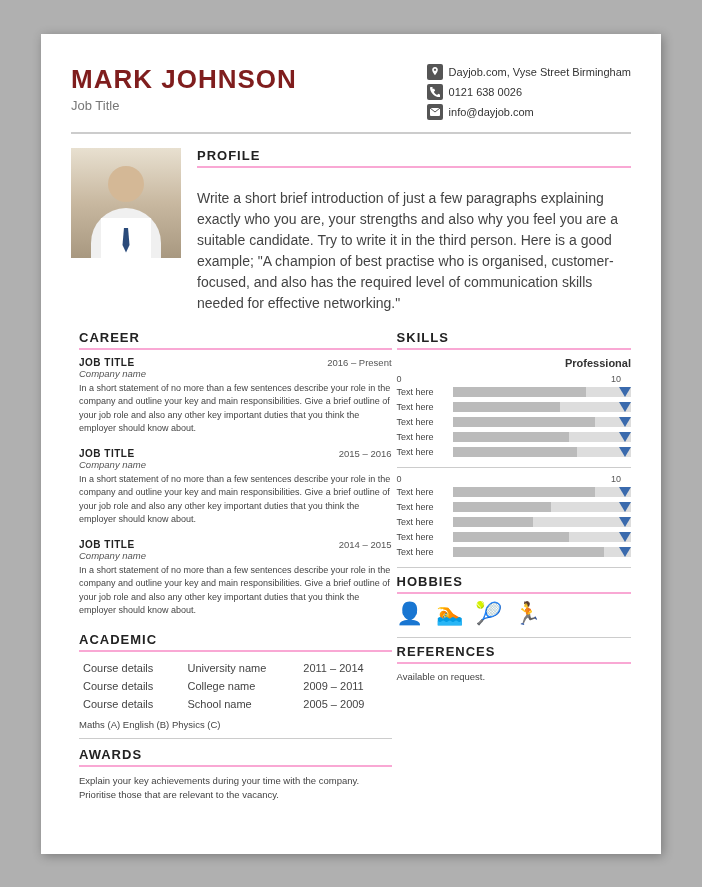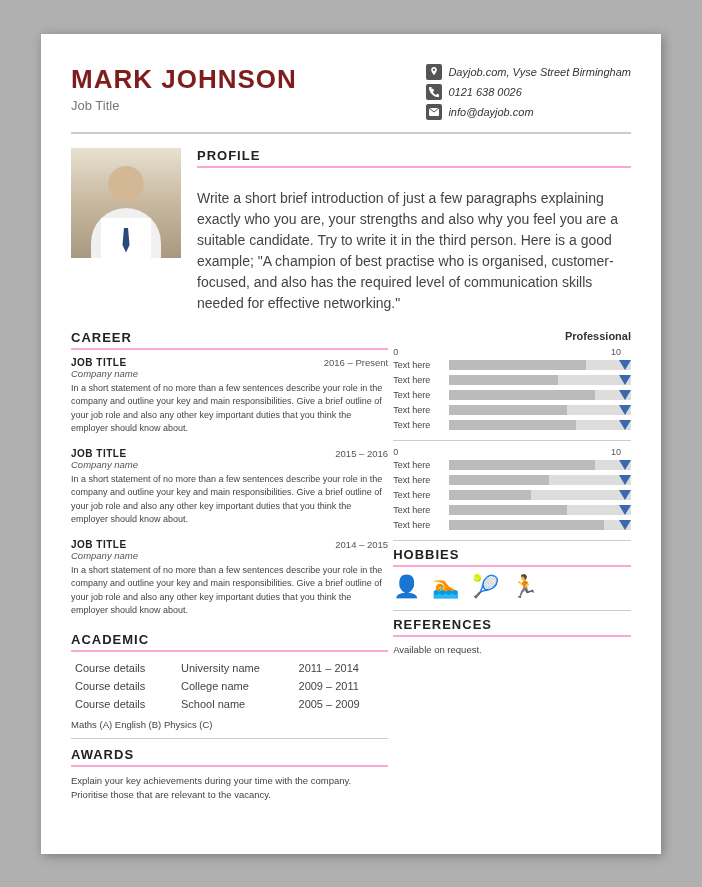--- a/index.html
+++ b/index.html
@@ -38,21 +38,20 @@
       color: #777;
       margin-top: 3px;
     }
     .header-right {
       display: flex;
       flex-direction: column;
       gap: 4px;
       font-size: 11px;
       color: #333;
       text-align: left;
-      font-style: italic;
     }
     .contact-item {
       display: flex;
       align-items: center;
       gap: 6px;
     }
     .icon-box {
       width: 16px;
       height: 16px;
       background: #555;
@@ -134,20 +133,21 @@
     .profile-text {
       font-size: 14px;
       color: #444;
       line-height: 1.5;
       margin-top: 20px;
     }
     
     .main-content {
       display: flex;
       gap: 5px;
+      margin-left: 8px;
     }
     .left-col {
       flex: 1.2;
     }
     .right-col {
       flex: 0.9;
     }
     
     .career-block {
       margin-bottom: 14px;
@@ -391,20 +391,21 @@
       <div style="margin-top:8px;">
         <div class="section-title">AWARDS</div>
         <div class="awards-text">Explain your key achievements during your time with the company. Prioritise those that are relevant to the vacancy.</div>
       </div>
 
     </div>
 
     <div class="right-col">
 
       <div>
+        <div class="section-title">SKILLS</div>
 
         <div class="skills-category">Professional</div>
         <div class="skills-scale-header">
           <span>0</span>
           <span>10</span>
         </div>
 
         <div class="skill-row">
           <span class="skill-label">Text here</span>
           <div class="skill-bar-bg">

